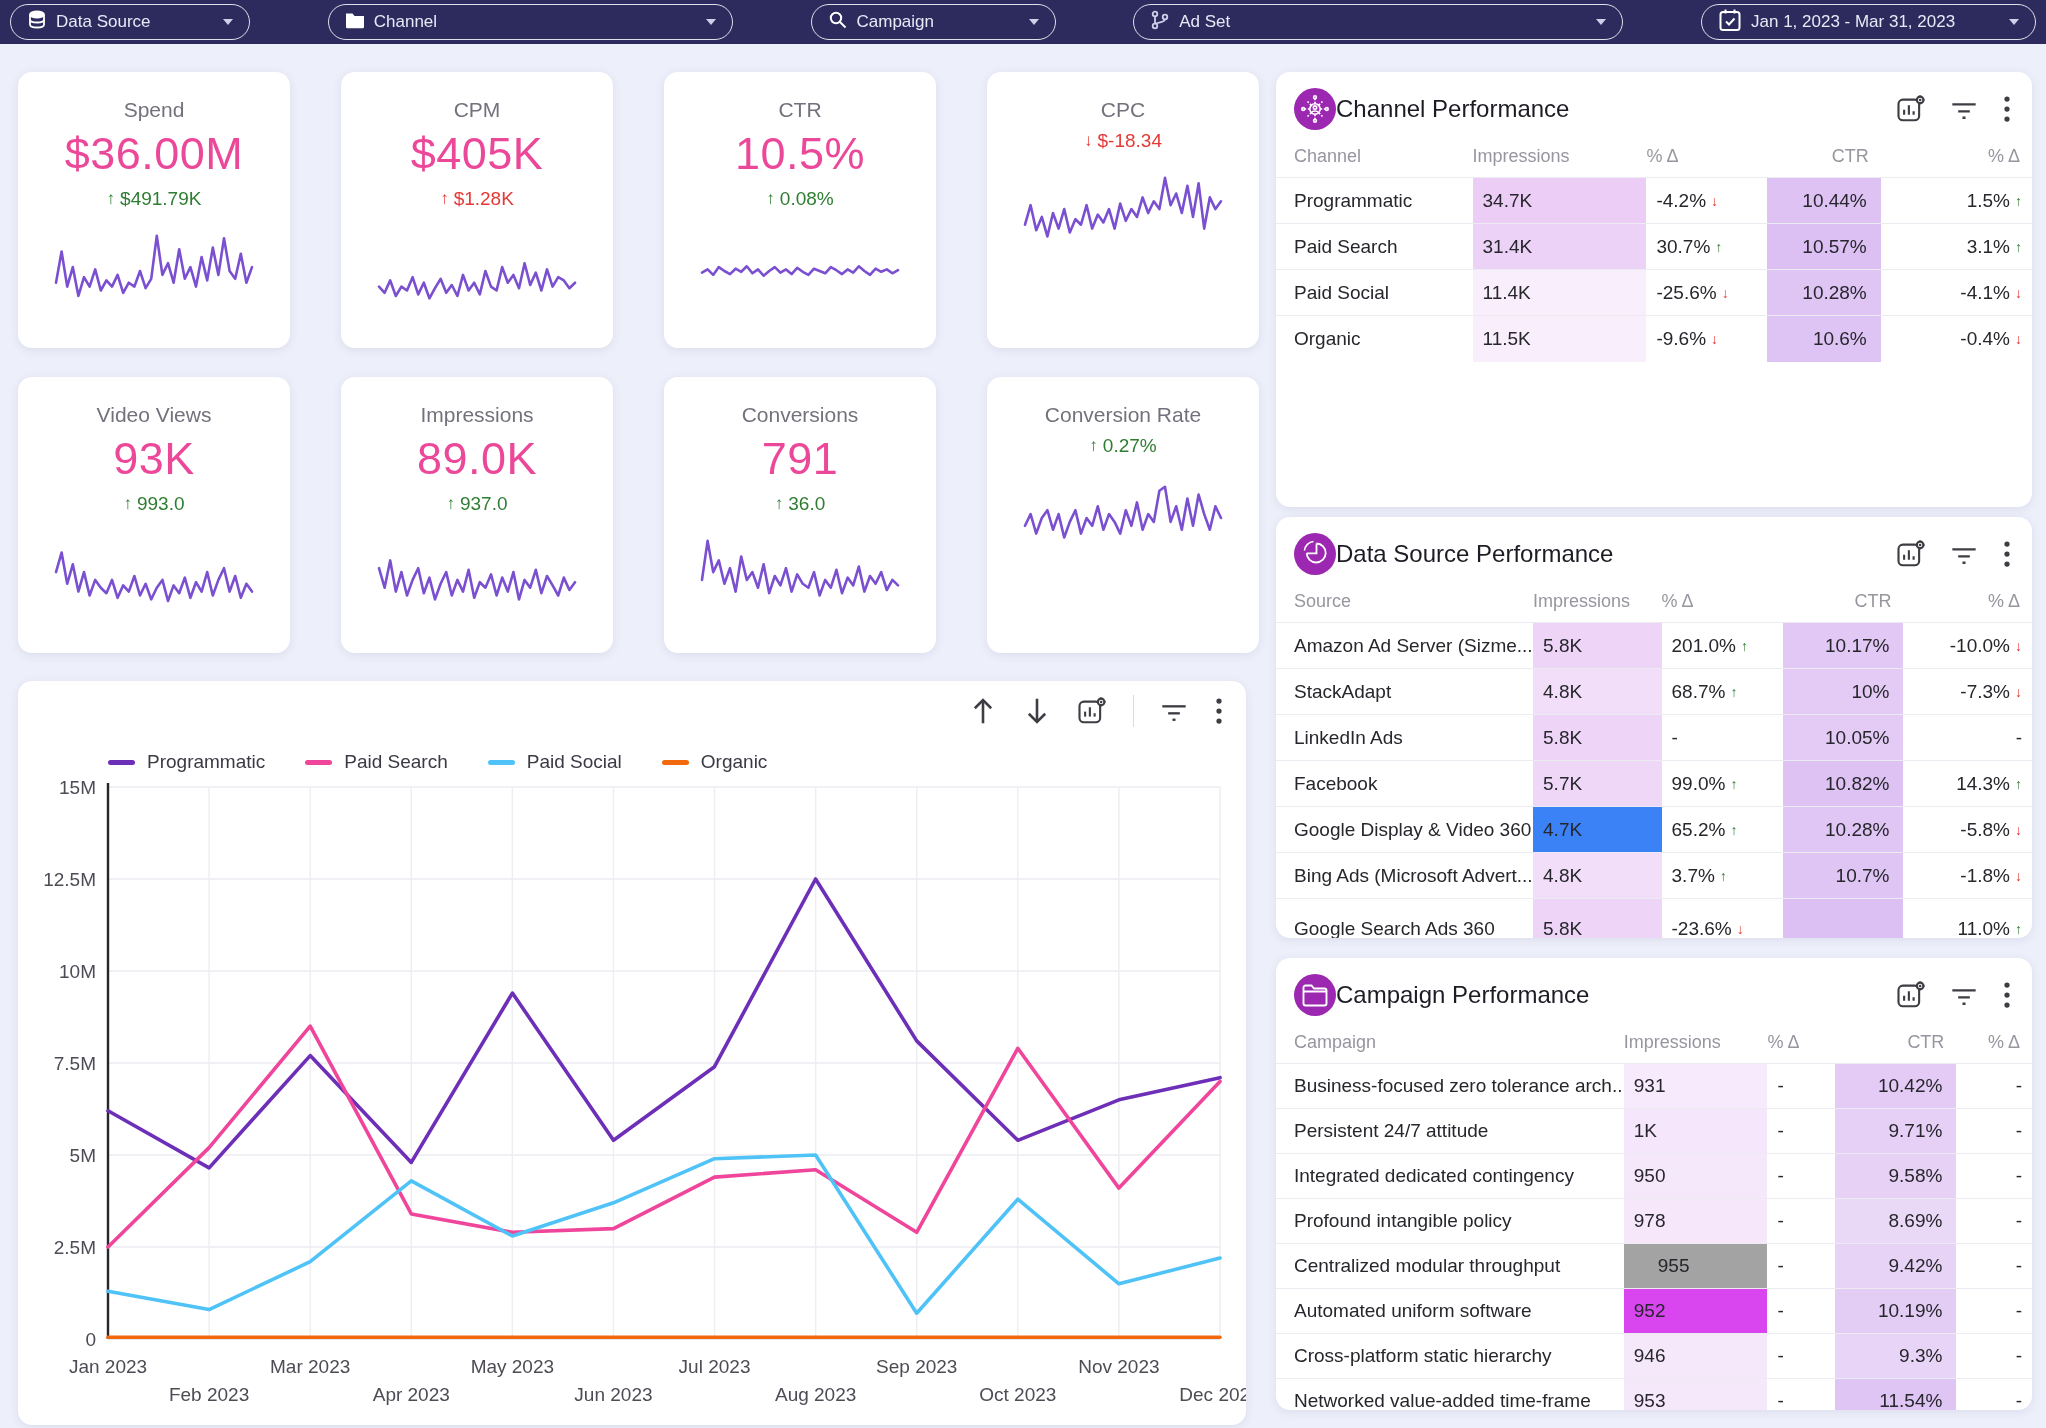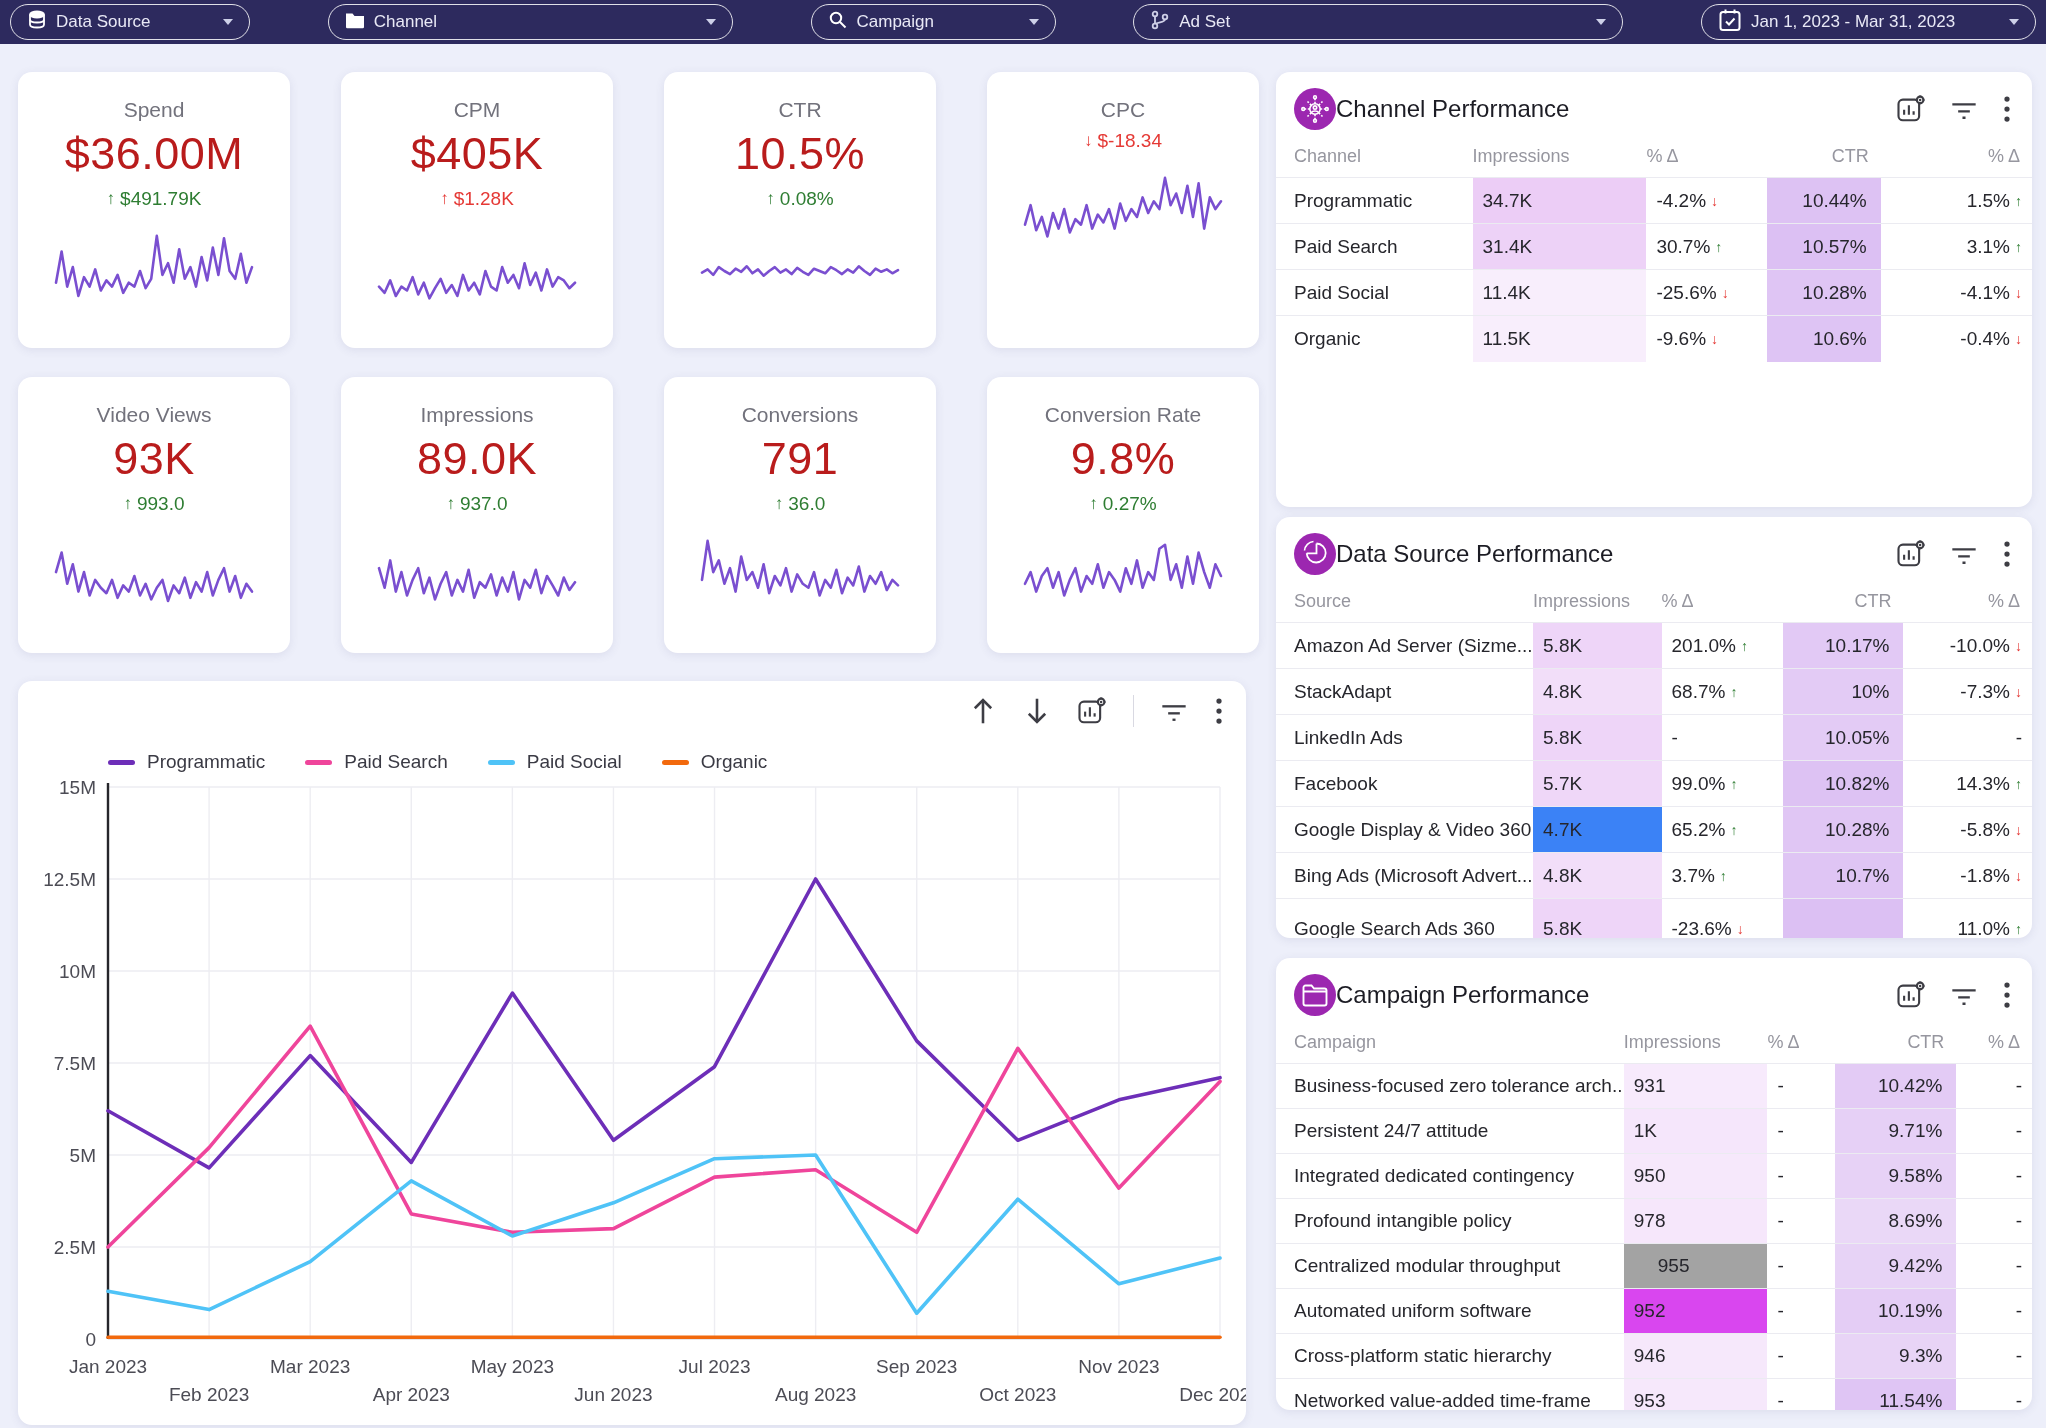--- a/index.html
+++ b/index.html
@@ -20,21 +20,21 @@
   
   .content { display:flex; padding:28px 16px 0 18px; gap:17px; }
   .left-col { width:1241px; }
   .right-col { width:756px; }
   .card { background:#fff; border-radius:14px; box-shadow:0 2px 10px rgba(70,70,120,.10); }
 
   
   .kpi-grid { display:grid; grid-template-columns:repeat(4,272px); column-gap:51px; row-gap:29px; }
   .kpi-card { height:276px; padding-top:26px; text-align:center; }
   .kpi-title { font-size:21px; color:#72727c; margin-bottom:6px; }
-  .kpi-value { font-size:45px; color:#b91c1c; font-weight:400; letter-spacing:.5px; }
+  .kpi-value { font-size:45px; color:#ec4899; font-weight:400; letter-spacing:.5px; }
   .kpi-delta { font-size:19px; margin-top:8px; display:flex; justify-content:center; align-items:center; gap:5px; }
   .pos { color:#2e7d32; } .neg { color:#e53935; }
   .arrow-glyph { font-weight:bold; font-size:17px; }
   .spark { display:block; margin:14px auto 0; }
 
   
   .chart-card { width:1228px; height:744px; margin-top:28px; padding:12px 16px 0 16px; position:relative; }
   .chart-toolbar { position:absolute; top:14px; right:22px; display:flex; align-items:center; gap:26px; }
   .tb-icon { color:#3d3d44; cursor:pointer; display:flex; }
   .tb-div { width:1px; height:32px; background:#d9d9e2; }
@@ -189,21 +189,20 @@
           <div class="kpi-delta pos">
             <span class="arrow-glyph">↑</span>
             <span>36.0</span>
           </div>
           <svg width="204" height="92" class="spark">
             <polyline points="4.0,50.9 9.6,11.9 15.2,43.1 20.8,31.4 26.4,54.8 32.0,39.2 37.6,62.6 43.2,27.5 48.8,50.9 54.4,43.1 60.0,58.7 65.6,35.3 71.2,64.2 76.8,47.0 82.4,56.4 88.0,39.2 93.6,62.6 99.2,45.4 104.8,54.8 110.4,58.7 116.0,43.1 121.6,66.5 127.2,50.9 132.8,58.7 138.4,40.8 144.0,64.2 149.6,48.6 155.2,56.4 160.8,37.6 166.4,62.6 172.0,47.0 177.6,54.8 183.2,43.1 188.8,61.0 194.4,50.9 200.0,56.4" fill="none" stroke="#7a4fd0" stroke-width="2.6" stroke-linejoin="round" stroke-linecap="round"></polyline>
           </svg>
         </div>
         <div class="card kpi-card">
           <div class="kpi-title">Conversion Rate</div>
-          <div class="kpi-value">9.8%</div>
           <div class="kpi-delta pos">
             <span class="arrow-glyph">↑</span>
             <span>0.27%</span>
           </div>
           <svg width="204" height="92" class="spark">
             <polyline points="4.0,54.8 9.6,43.1 15.2,62.6 20.8,47.0 26.4,39.2 32.0,58.7 37.6,43.1 43.2,66.5 48.8,50.9 54.4,39.2 60.0,62.6 65.6,47.0 71.2,54.8 76.8,35.3 82.4,58.7 88.0,43.1 93.6,50.9 99.2,62.6 104.8,39.2 110.4,54.8 116.0,31.4 121.6,58.7 127.2,43.1 132.8,50.9 138.4,19.7 144.0,15.8 149.6,50.9 155.2,35.3 160.8,58.7 166.4,27.5 172.0,54.8 177.6,23.6 183.2,43.1 188.8,58.7 194.4,35.3 200.0,47.0" fill="none" stroke="#7a4fd0" stroke-width="2.6" stroke-linejoin="round" stroke-linecap="round"></polyline>
           </svg>
         </div>
       </div>
     <div class="card chart-card">

